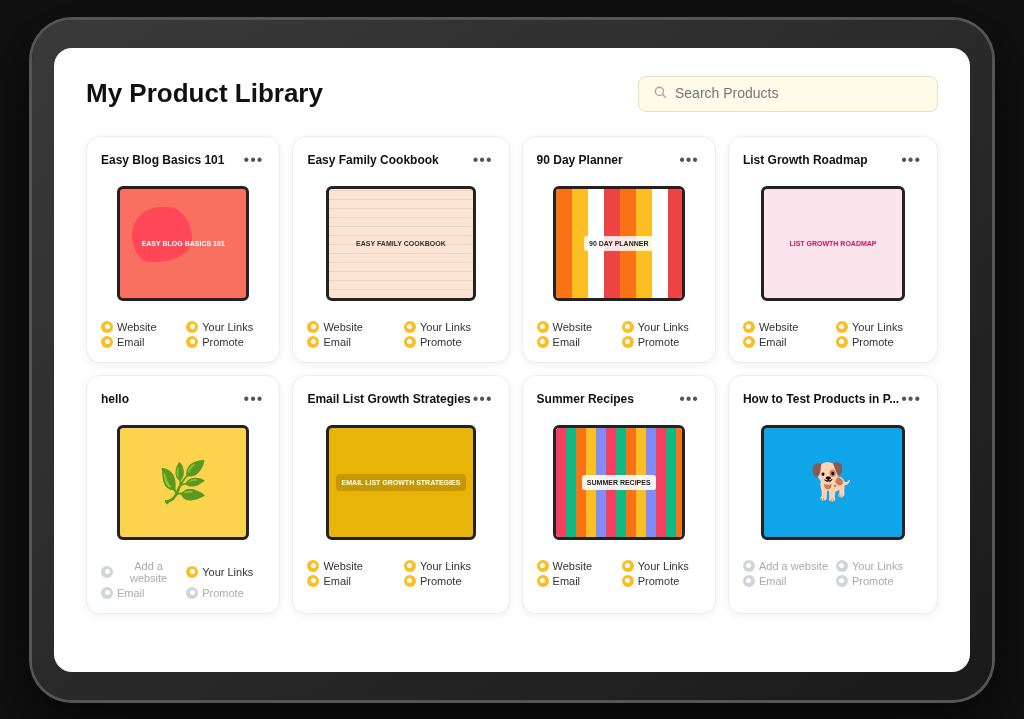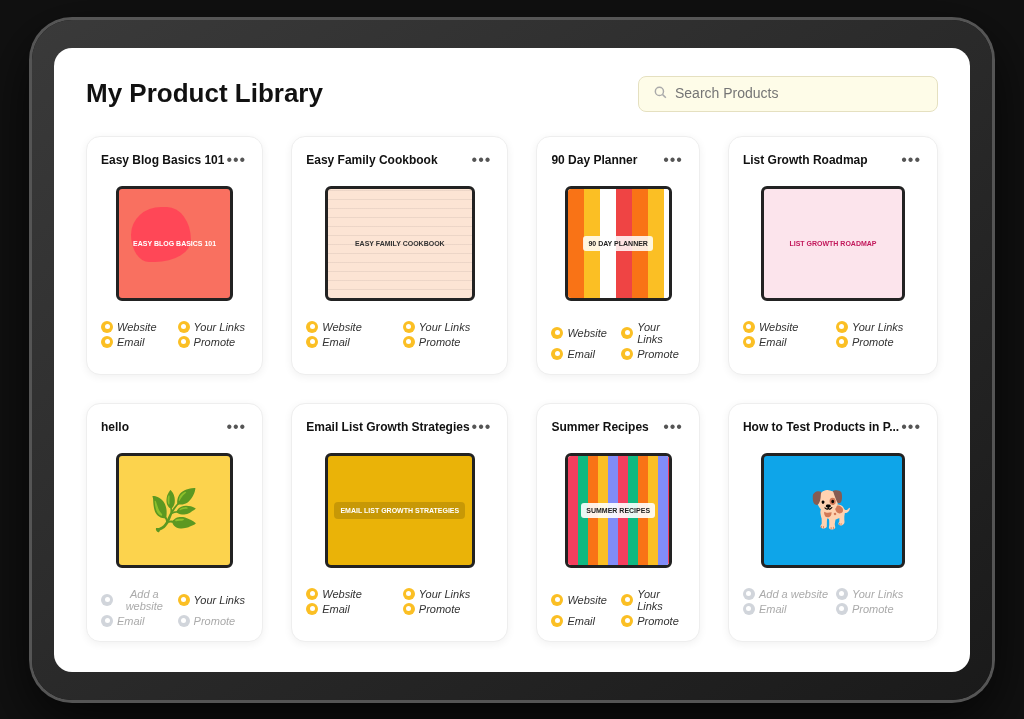--- a/index.html
+++ b/index.html
@@ -63,21 +63,21 @@
       border: none;
       background: transparent;
       outline: none;
       font-size: 14px;
       color: #999;
       width: 100%;
     }
     .products-grid {
       display: grid;
       grid-template-columns: repeat(4, 1fr);
-      gap: 28px;
+      gap: 12px;
     }
     .product-card {
       background: #fff;
       border-radius: 14px;
       border: 1px solid #eee;
       padding: 14px;
       box-shadow: 0 2px 8px rgba(0,0,0,0.06);
     }
     .card-header {
       display: flex;
@@ -266,21 +266,20 @@
       grid-template-columns: 1fr 1fr;
       gap: 3px 6px;
     }
     .link-item {
       display: flex;
       align-items: center;
       gap: 4px;
       font-size: 11px;
       color: #333;
       cursor: pointer;
-      font-style: italic;
     }
     .link-item.disabled {
       color: #aaa;
       text-align: center;
     }
     .link-dot {
       width: 12px;
       height: 12px;
       border-radius: 50%;
       flex-shrink: 0;

